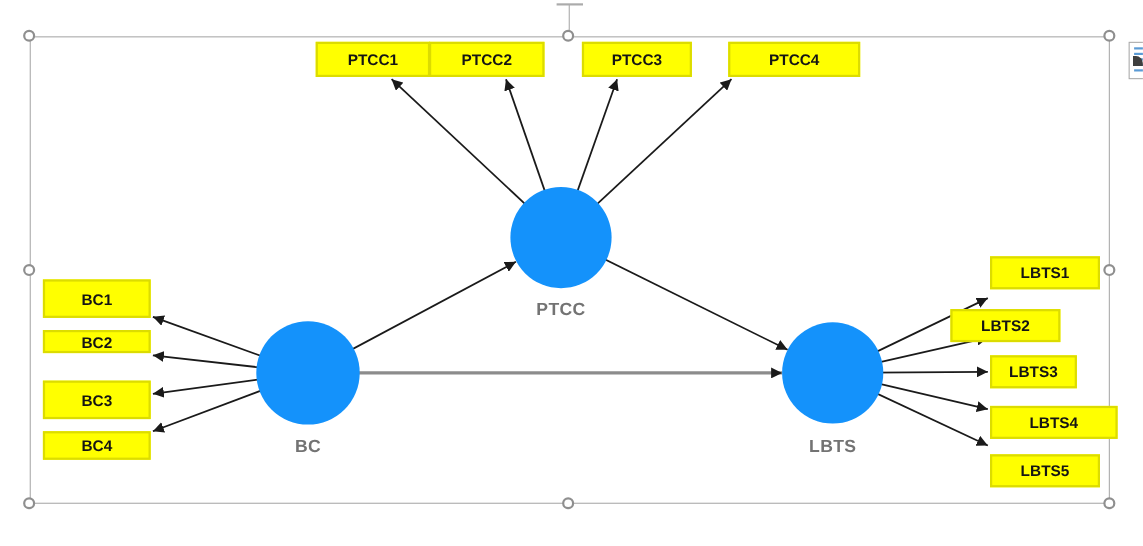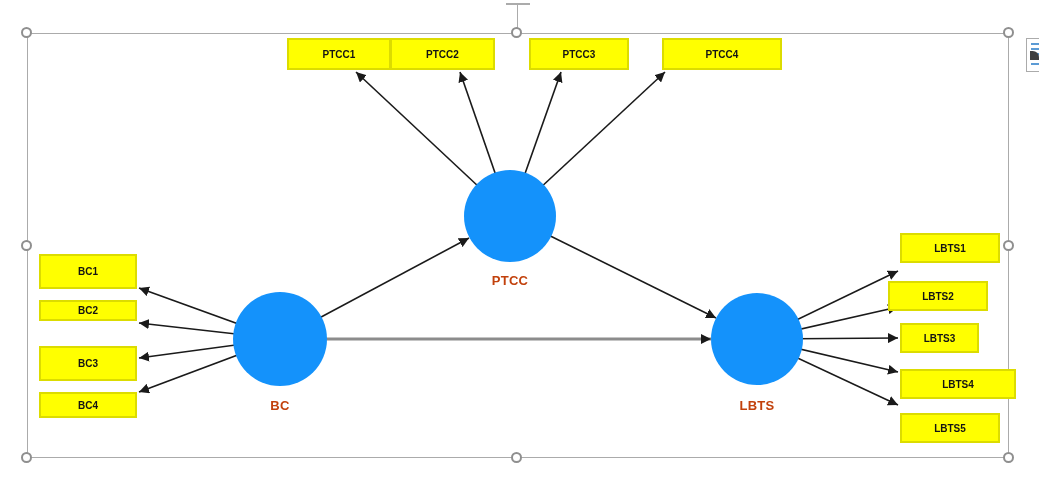--- a/index.html
+++ b/index.html
@@ -28,26 +28,26 @@
 
   
   .diagram{position:absolute;inset:0;z-index:2;}
   svg.arrows{position:absolute;left:0;top:0;z-index:2;}
   .arrow{stroke:var(--arrow);stroke-width:1.6;}
   .arrow-gray{stroke:var(--path-gray);stroke-width:2.8;}
   .ah{fill:var(--arrow);}
 
   .circle{position:absolute;border-radius:50%;background:var(--construct-fill);z-index:3;}
   .clabel{position:absolute;z-index:4;text-align:center;font-weight:bold;
-          font-size:13px;color:#c2410c;letter-spacing:0.3px;}
+          font-size:16px;color:#737373;letter-spacing:0.3px;}
 
   .box{position:absolute;background:var(--indicator-fill);
        border:2px solid var(--indicator-border);box-sizing:border-box;z-index:3;
        display:flex;align-items:center;justify-content:center;
-       font-weight:bold;font-size:10px;color:#141414;}
+       font-weight:bold;font-size:14px;color:#141414;}
 </style>
 </head>
 <body>
 
 <div class="page">
 
   <div class="diagram">
 
     <svg class="arrows" width="1039" height="496" viewBox="0 0 1039 496">
       <defs>
@@ -89,21 +89,21 @@
     <div class="box" style="left:390px;top:38px;width:105px;height:32px">PTCC2</div>
     <div class="box" style="left:529px;top:38px;width:100px;height:32px">PTCC3</div>
     <div class="box" style="left:662px;top:38px;width:120px;height:32px">PTCC4</div>
 
     <div class="box" style="left:39px;top:254px;width:98px;height:35px">BC1</div>
     <div class="box" style="left:39px;top:300px;width:98px;height:21px">BC2</div>
     <div class="box" style="left:39px;top:346px;width:98px;height:35px">BC3</div>
     <div class="box" style="left:39px;top:392px;width:98px;height:26px">BC4</div>
 
     <div class="box" style="left:900px;top:233px;width:100px;height:30px">LBTS1</div>
-    <div class="box" style="left:888px;top:281px;width:100px;height:30px">LBTS2</div>
+    <div class="box" style="left:864px;top:281px;width:100px;height:30px">LBTS2</div>
     <div class="box" style="left:900px;top:323px;width:79px;height:30px">LBTS3</div>
     <div class="box" style="left:900px;top:369px;width:116px;height:30px">LBTS4</div>
     <div class="box" style="left:900px;top:413px;width:100px;height:30px">LBTS5</div>
   </div>
 
   <div class="sel-frame"></div>
   <div class="rot-stem"></div>
   <div class="rot-bar"></div>
 
   <div class="handle" style="left:21px;top:27px"></div>

